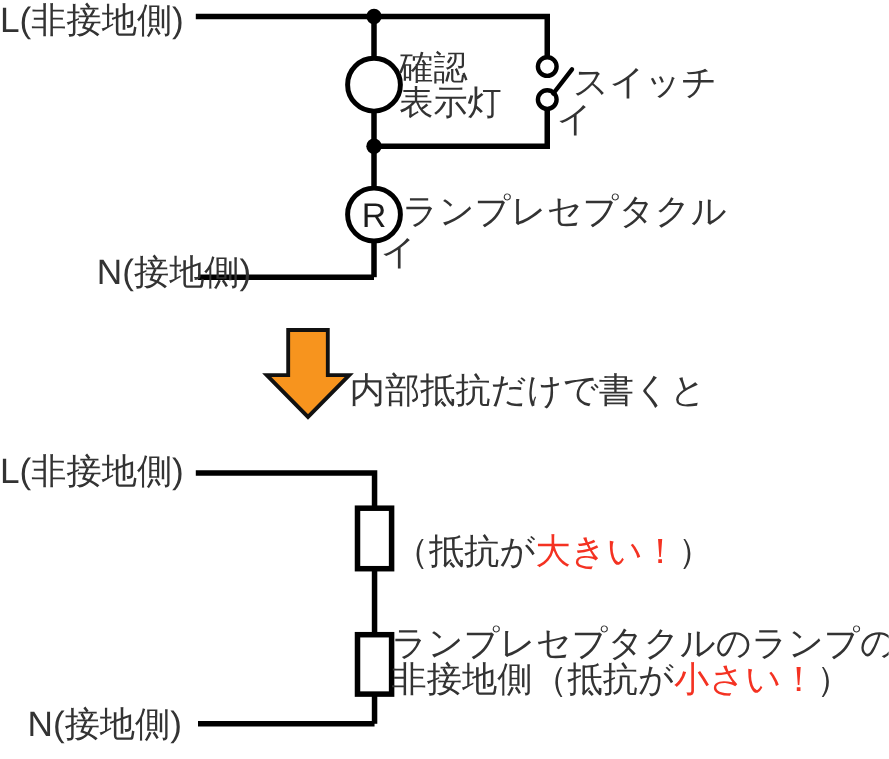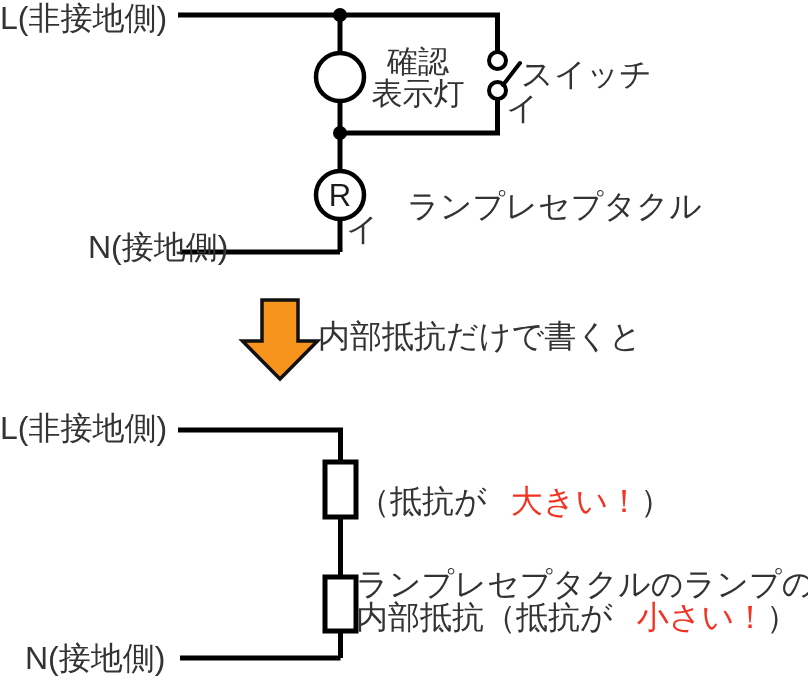--- a/index.html
+++ b/index.html
@@ -6,22 +6,22 @@
   #stage{
     position:relative;width:808px;height:690px;background:#ffffff;
     font-family:"Liberation Sans","DejaVu Sans",sans-serif;
     overflow:hidden;
   }
   svg{position:absolute;left:0;top:0;}
   .lbl{
     position:absolute;color:#333333;font-size:32px;line-height:34px;
     white-space:nowrap;letter-spacing:0;
   }
-  .center{text-align:center;}
-  .red{color:#f43222;margin-left:24px;}
+  .center{text-align:left;}
+  .red{color:#f43222;}
   .sym{
     position:absolute;color:#1c1c1c;font-size:31px;line-height:31px;
     text-align:center;
   }
   .cap2{line-height:33px;}
 </style>
 </head>
 <body>
 
 <div id="stage">
@@ -63,28 +63,28 @@
   <div class="lbl center" style="left:363px;top:46px;width:110px;line-height:32px;font-size:31px;"><span>確認</span><br><span>表示灯</span></div>
 
   <div class="lbl" style="left:521px;top:57px;font-family:Liberation Serif, serif;">スイッチ</div>
 
   <div class="lbl" style="left:506px;top:91px;">イ</div>
 
   <div class="sym" style="left:324px;top:180px;width:32px;">R</div>
 
   <div class="lbl" style="left:346px;top:212px;">イ</div>
 
-  <div class="lbl" style="left:366px;top:189px;margin-left:41px;">ランプレセプタクル</div>
+  <div class="lbl" style="left:366px;top:175px;">ランプレセプタクル</div>
 
 
   <div class="lbl" style="left:88px;top:230px;">N(接地側)</div>
 
-  <div class="lbl" style="left:318px;top:319px;">内部抵抗だけで書くと</div>
+  <div class="lbl" style="left:318px;top:337px;">内部抵抗だけで書くと</div>
 
   <div class="lbl" style="left:0px;top:411px;">L(非接地側)</div>
 
   <div class="lbl cap2" style="left:358px;top:452px;"><br><span>（抵抗が</span><span class="red">大きい！</span><span>）</span></div>
 
-  <div class="lbl cap2" style="left:356px;top:568px;"><span>ランプレセプタクルのランプの</span><br><span>内部抵抗（抵抗が</span><span class="red">小さい！</span><span>）</span></div>
+  <div class="lbl cap2" style="left:356px;top:568px;"><span>ランプレセプタクルのランプの</span><br><span>非接地側（抵抗が</span><span class="red">小さい！</span><span>）</span></div>
 
   <div class="lbl" style="left:25px;top:641px;">N(接地側)</div>
 
 </div>
 
 </body></html>

